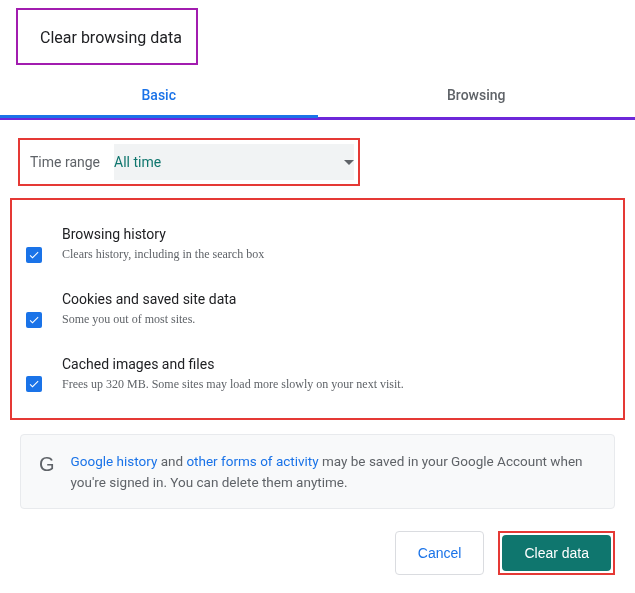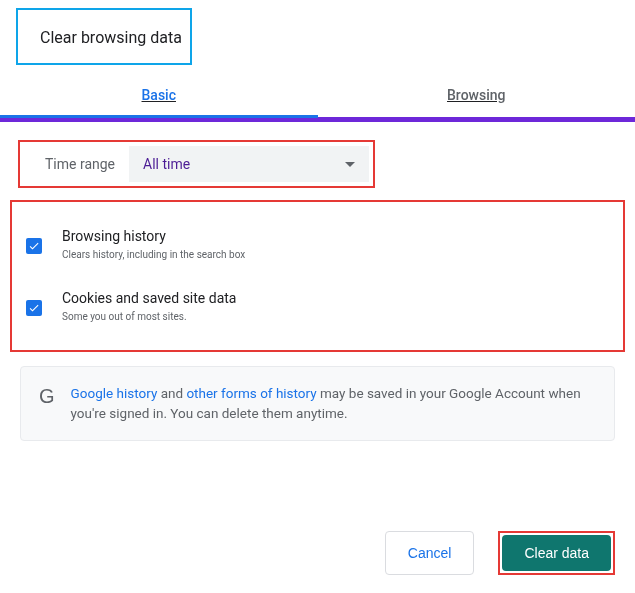--- a/index.html
+++ b/index.html
@@ -8,30 +8,29 @@
       font-size: 14px;
       color: #202124;
       width: 635px;
       height: 593px;
       background: #fff;
       position: relative;
     }
     .dialog-title {
       font-size: 16px;
       color: #202124;
-      padding: 18px 8px 16px 22px;
+      padding: 18px 14px 16px 22px;
       display: inline-block;
-      border: 2px solid #0ea5e9;
+      border: 2px solid #a21caf;
       margin: 8px 0 0 16px;
     }
     .tabs {
       display: flex;
-      border-bottom: 5px solid #6d28d9;
+      border-bottom: 3px solid #6d28d9;
       margin-top: 8px;
-      text-decoration: underline;
     }
     .tab {
       flex: 1;
       text-align: center;
       padding: 14px 0;
       font-size: 14px;
       font-weight: 500;
       color: #5f6368;
       cursor: pointer;
       position: relative;
@@ -53,28 +52,27 @@
       align-items: center;
       margin: 18px 0 0 18px;
       border: 2px solid #e53935;
       padding: 4px;
       width: fit-content;
     }
     .time-range-label {
       color: #5f6368;
       font-size: 14px;
       padding: 0 14px 0 6px;
-      margin-left: 15px;
     }
     .time-range-select {
       background: #f1f3f4;
       border: none;
-      padding: 10px 14px;
-      font-size: 14px;
-      color: #4c1d95;
+      padding: 10px 0;
+      font-size: 14px;
+      color: #0f766e;
       width: 240px;
       display: flex;
       justify-content: space-between;
       align-items: center;
       cursor: pointer;
       gap: 9px;
     }
     .dropdown-arrow {
       width: 0;
       height: 0;
@@ -82,21 +80,21 @@
       border-right: 5px solid transparent;
       border-top: 5px solid #5f6368;
     }
     .checkbox-section {
       margin: 12px 10px 0 10px;
       border: 2px solid #e53935;
       padding: 12px 8px 12px 8px;
     }
     .checkbox-row {
       display: flex;
-      align-items: center;
+      align-items: flex-end;
       padding: 14px 0;
     }
     .checkbox {
       width: 16px;
       height: 16px;
       background: #1a73e8;
       border-radius: 2px;
       margin: 2px 20px 0 6px;
       flex-shrink: 0;
       display: flex;
@@ -108,23 +106,24 @@
       width: 12px;
       height: 12px;
     }
     .checkbox-text { flex: 1; }
     .checkbox-title {
       font-size: 14px;
       color: #202124;
       margin-bottom: 4px;
     }
     .checkbox-desc {
-      font-size: 10px;
+      font-size: 12px;
       color: #5f6368;
       line-height: 1.4;
+      font-family: Liberation Serif, serif;
     }
     .info-box {
       margin: 14px 20px 0 20px;
       background: #f8f9fa;
       border: 1px solid #e8eaed;
       border-radius: 4px;
       padding: 16px 18px;
       display: flex;
       align-items: flex-start;
       gap: 16px;
@@ -144,21 +143,21 @@
     }
     .info-text .link {
       color: #1a73e8;
       cursor: pointer;
     }
     .button-row {
       position: absolute;
       bottom: 18px;
       right: 20px;
       display: flex;
-      gap: 24px;
+      gap: 14px;
     }
     .btn {
       padding: 10px 22px;
       font-size: 14px;
       font-weight: 500;
       border-radius: 4px;
       cursor: pointer;
       border: none;
     }
     .btn-cancel {
@@ -211,26 +210,37 @@
     <div class="checkbox">
       <svg viewBox="0 0 24 24">
           <path fill="#fff" d="M9 16.17L4.83 12l-1.42 1.41L9 19 21 7l-1.41-1.41z"></path>
         </svg>
     </div>
     <div class="checkbox-text">
       <div class="checkbox-title">Cookies and saved site data</div>
       <div class="checkbox-desc">Some you out of most sites.</div>
     </div>
   </div>
+  <div class="checkbox-row">
+    <div class="checkbox">
+      <svg viewBox="0 0 24 24">
+          <path fill="#fff" d="M9 16.17L4.83 12l-1.42 1.41L9 19 21 7l-1.41-1.41z"></path>
+        </svg>
+    </div>
+    <div class="checkbox-text">
+      <div class="checkbox-title">Cached images and files</div>
+      <div class="checkbox-desc">Frees up 320 MB. Some sites may load more slowly on your next visit.</div>
+    </div>
+  </div>
 </div>
 
 <div class="info-box">
   <div class="g-icon">G</div>
   <div class="info-text">
-    <span class="link">Google history</span><span> and </span><span class="link">other forms of history</span><span> may be saved in your Google Account when you're signed in. You can delete them anytime.</span>
+    <span class="link">Google history</span><span> and </span><span class="link">other forms of activity</span><span> may be saved in your Google Account when you're signed in. You can delete them anytime.</span>
   </div>
 </div>
 
 <div class="button-row">
   <button class="btn btn-cancel">Cancel</button>
   <div class="btn-primary-wrap">
     <button class="btn btn-primary">Clear data</button>
   </div>
 </div>
 

